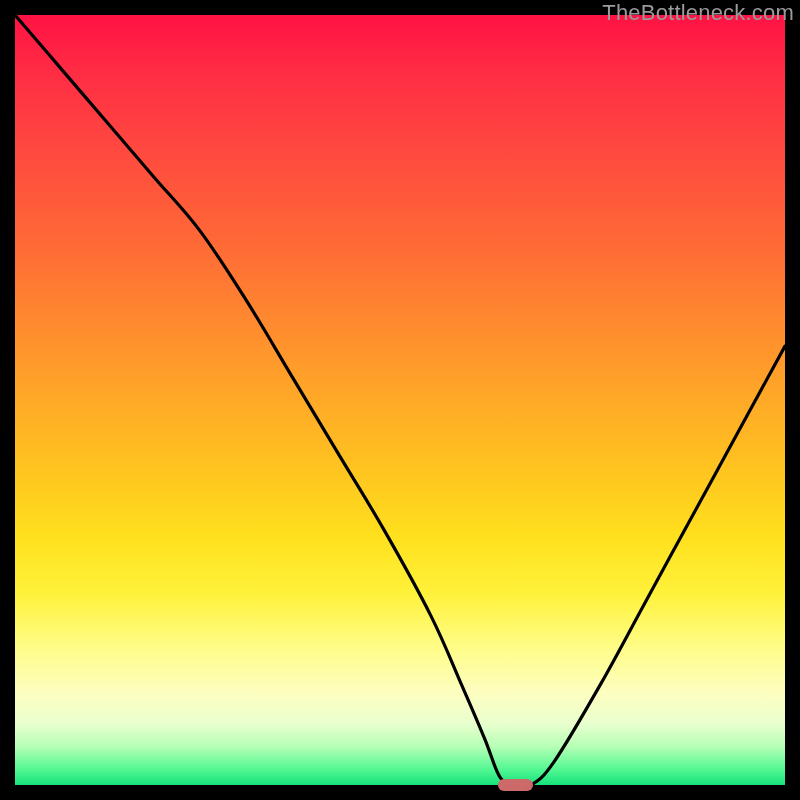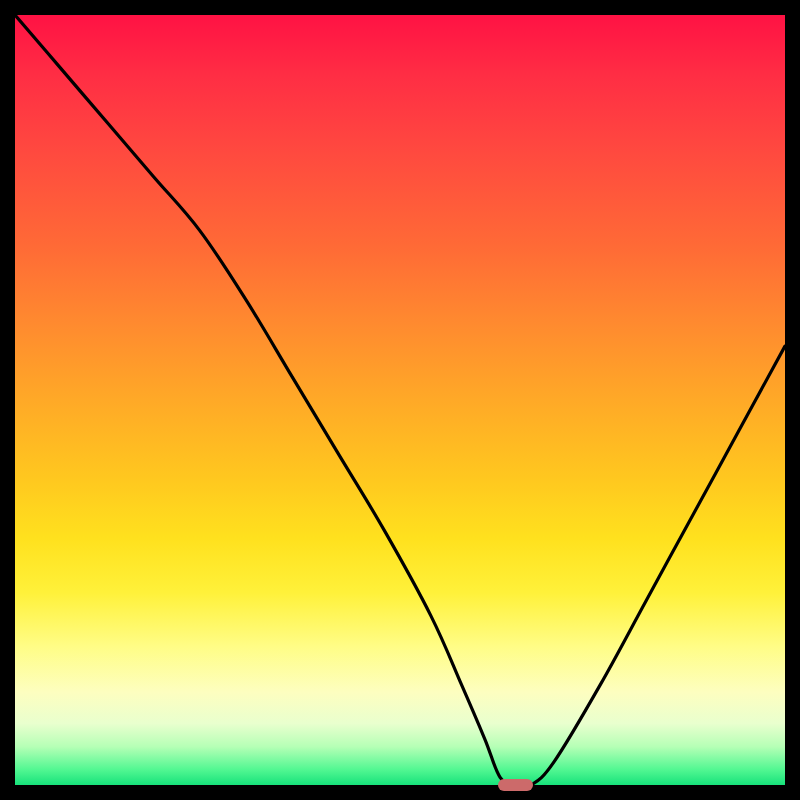--- a/index.html
+++ b/index.html
@@ -73,14 +73,15 @@
   <div class="plot-area">
 
     <svg class="curve-svg" viewBox="0 0 770 770" preserveAspectRatio="none">
       <path id="curve-path" d="M 0.00 0.00 C 8.32 9.70, 29.57 34.50, 46.20 53.90 C 62.83 73.30, 75.77 88.40, 92.40 107.80 C 109.03 127.20, 121.97 142.30, 138.60 161.70 C 155.23 181.10, 168.17 193.42, 184.80 215.60 C 201.43 237.78, 214.37 258.57, 231.00 284.90 C 247.63 311.23, 260.57 334.18, 277.20 361.90 C 293.83 389.62, 306.77 411.18, 323.40 438.90 C 340.03 466.62, 352.97 486.79, 369.60 515.90 C 386.23 545.01, 401.94 572.88, 415.80 600.60 C 429.66 628.32, 436.90 647.72, 446.60 669.90 C 456.30 692.08, 462.77 707.17, 469.70 723.80 C 476.63 740.43, 479.56 753.98, 485.10 762.30 C 490.64 770.62, 494.96 768.61, 500.50 770.00 C 506.04 771.39, 508.97 774.16, 515.90 770.00 C 522.83 765.84, 526.53 764.92, 539.00 746.90 C 551.47 728.88, 568.57 699.01, 585.20 669.90 C 601.83 640.79, 614.77 615.69, 631.40 585.20 C 648.03 554.71, 660.97 530.99, 677.60 500.50 C 694.23 470.01, 707.17 446.29, 723.80 415.80 C 740.43 385.31, 761.68 346.35, 770.00 331.10" fill="none" stroke="#000" stroke-width="3.2" stroke-linecap="round" stroke-linejoin="round"></path>
     </svg>
 
     <div class="marker" id="marker" style="left: 483.175px; top: 763.84px; width: 34.65px; height: 12.32px;"></div>
 
   </div>
 
+  <div class="watermark">TheBottleneck.com</div>
 
 </div>
 
 </body></html>

